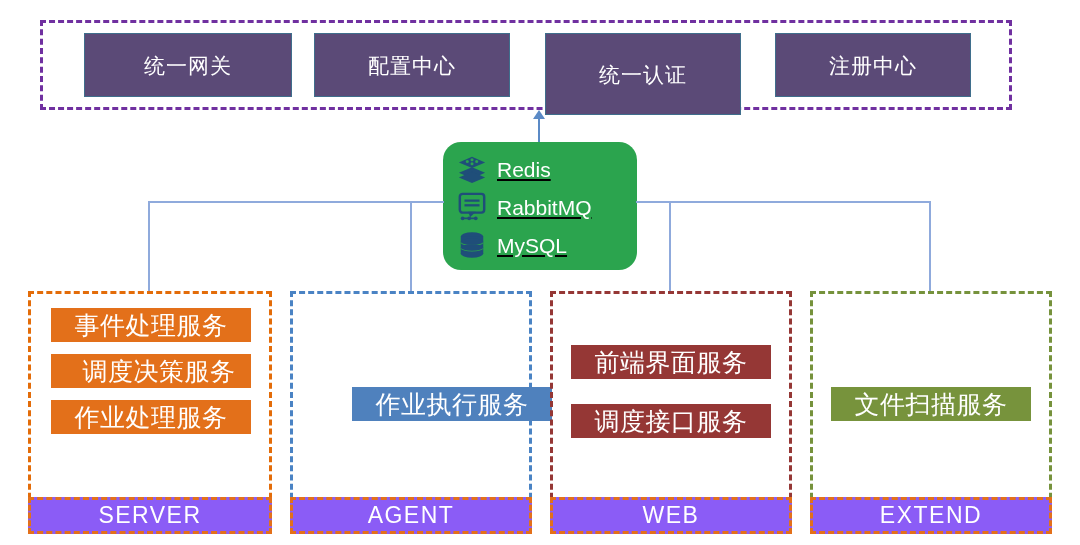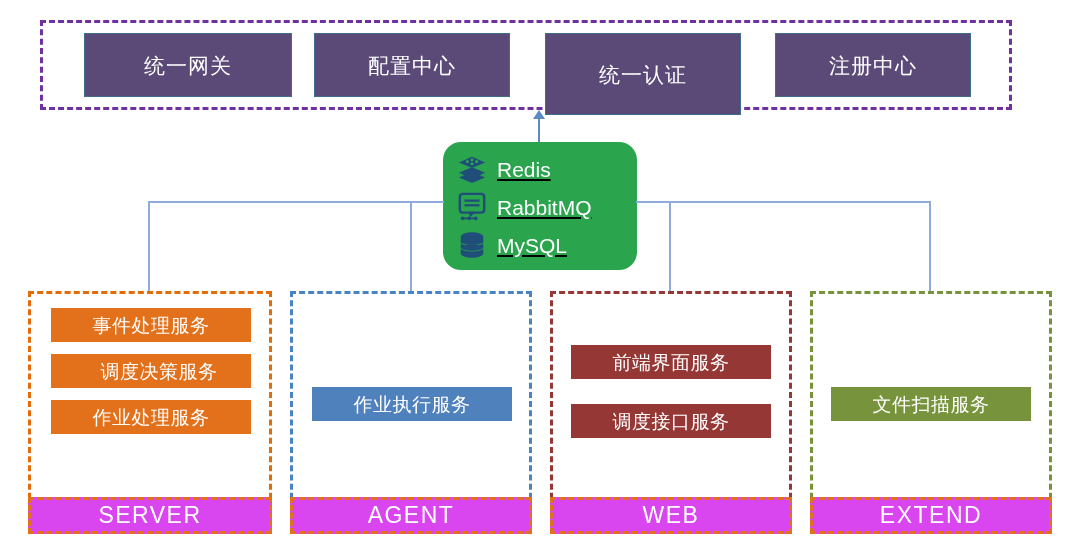--- a/index.html
+++ b/index.html
@@ -80,32 +80,32 @@
 
   
   .col-frame { background: transparent; }
   .col-frame.server { border: 3px dashed #E36C09; }
   .col-frame.agent  { border: 3px dashed #4A83C4; }
   .col-frame.web    { border: 3px dashed #953735; }
   .col-frame.extend { border: 3px dashed #76923C; }
 
   
   .svc {
-    font-size: 19px;
+    font-size: 25px;
     letter-spacing: 0.5px;
     justify-content: center;
   }
   .svc.server { background: #E3701A; }
-  .svc.agent  { background: #4F81BD; }
+  .svc.agent  { background: #4F81BD; margin-left: 40px; }
   .svc.web    { background: #953735; }
   .svc.extend { background: #77933C; }
 
   
   .tier-bar {
-    background: #d946ef;
+    background: #8b5cf6;
     border: 3px dashed #E3701A;
     font-size: 23px;
     letter-spacing: 1.5px;
     color: #ffffff;
   }
 </style>
 </head>
 <body>
 
 <div id="canvas">

